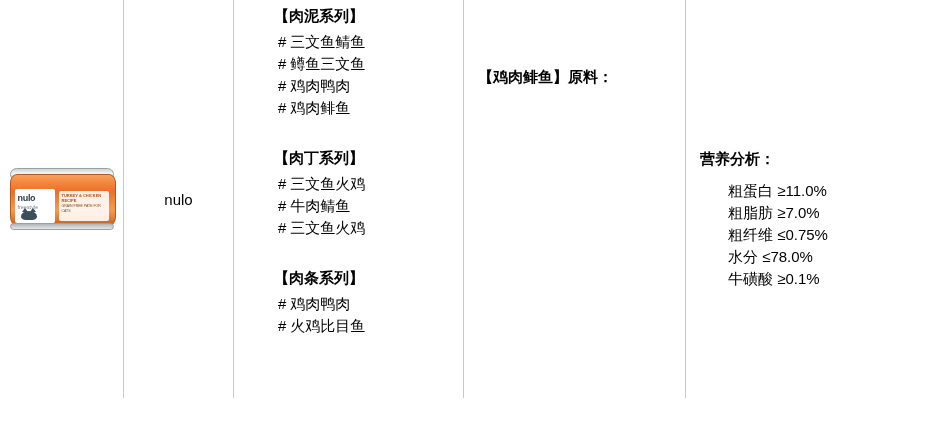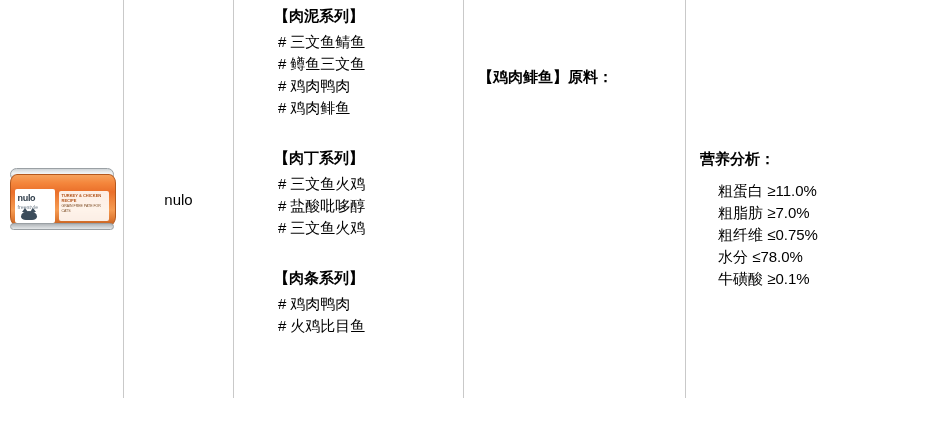--- a/index.html
+++ b/index.html
@@ -192,21 +192,21 @@
     width: 241px;
     padding: 148px 0 0 14px;
     font-size: 15px;
     line-height: 22px;
   }
   .ana-title {
     font-weight: bold;
     margin-bottom: 10px;
   }
   .ana-row {
-    margin-left: 18px;
+    margin-left: 28px;
     white-space: nowrap;
   }
 </style>
 </head>
 <body>
 
 <div class="sheet">
 
   <div class="col col-image divider">
     <div class="can">
@@ -235,21 +235,21 @@
   <div class="col col-series divider">
 
     <div class="series-title">【肉泥系列】</div>
     <div class="item"><span class="hash">#</span><span>三文鱼鲭鱼</span></div>
     <div class="item"><span class="hash">#</span><span>鳟鱼三文鱼</span></div>
     <div class="item"><span class="hash">#</span><span>鸡肉鸭肉</span></div>
     <div class="item"><span class="hash">#</span><span>鸡肉鲱鱼</span></div>
 
     <div class="series-title second">【肉丁系列】</div>
     <div class="item"><span class="hash">#</span><span>三文鱼火鸡</span></div>
-    <div class="item"><span class="hash">#</span><span>盐酸吡哆醇</span></div>
+    <div class="item"><span class="hash">#</span><span>牛肉鲭鱼</span></div>
     <div class="item"><span class="hash">#</span><span>三文鱼火鸡</span></div>
 
     <div class="series-title third">【肉条系列】</div>
     <div class="item"><span class="hash">#</span><span>鸡肉鸭肉</span></div>
     <div class="item"><span class="hash">#</span><span>火鸡比目鱼</span></div>
   </div>
 
   <div class="col col-ingredients divider">
     <div class="ing-title">【鸡肉鲱鱼】原料：</div>
   </div>

